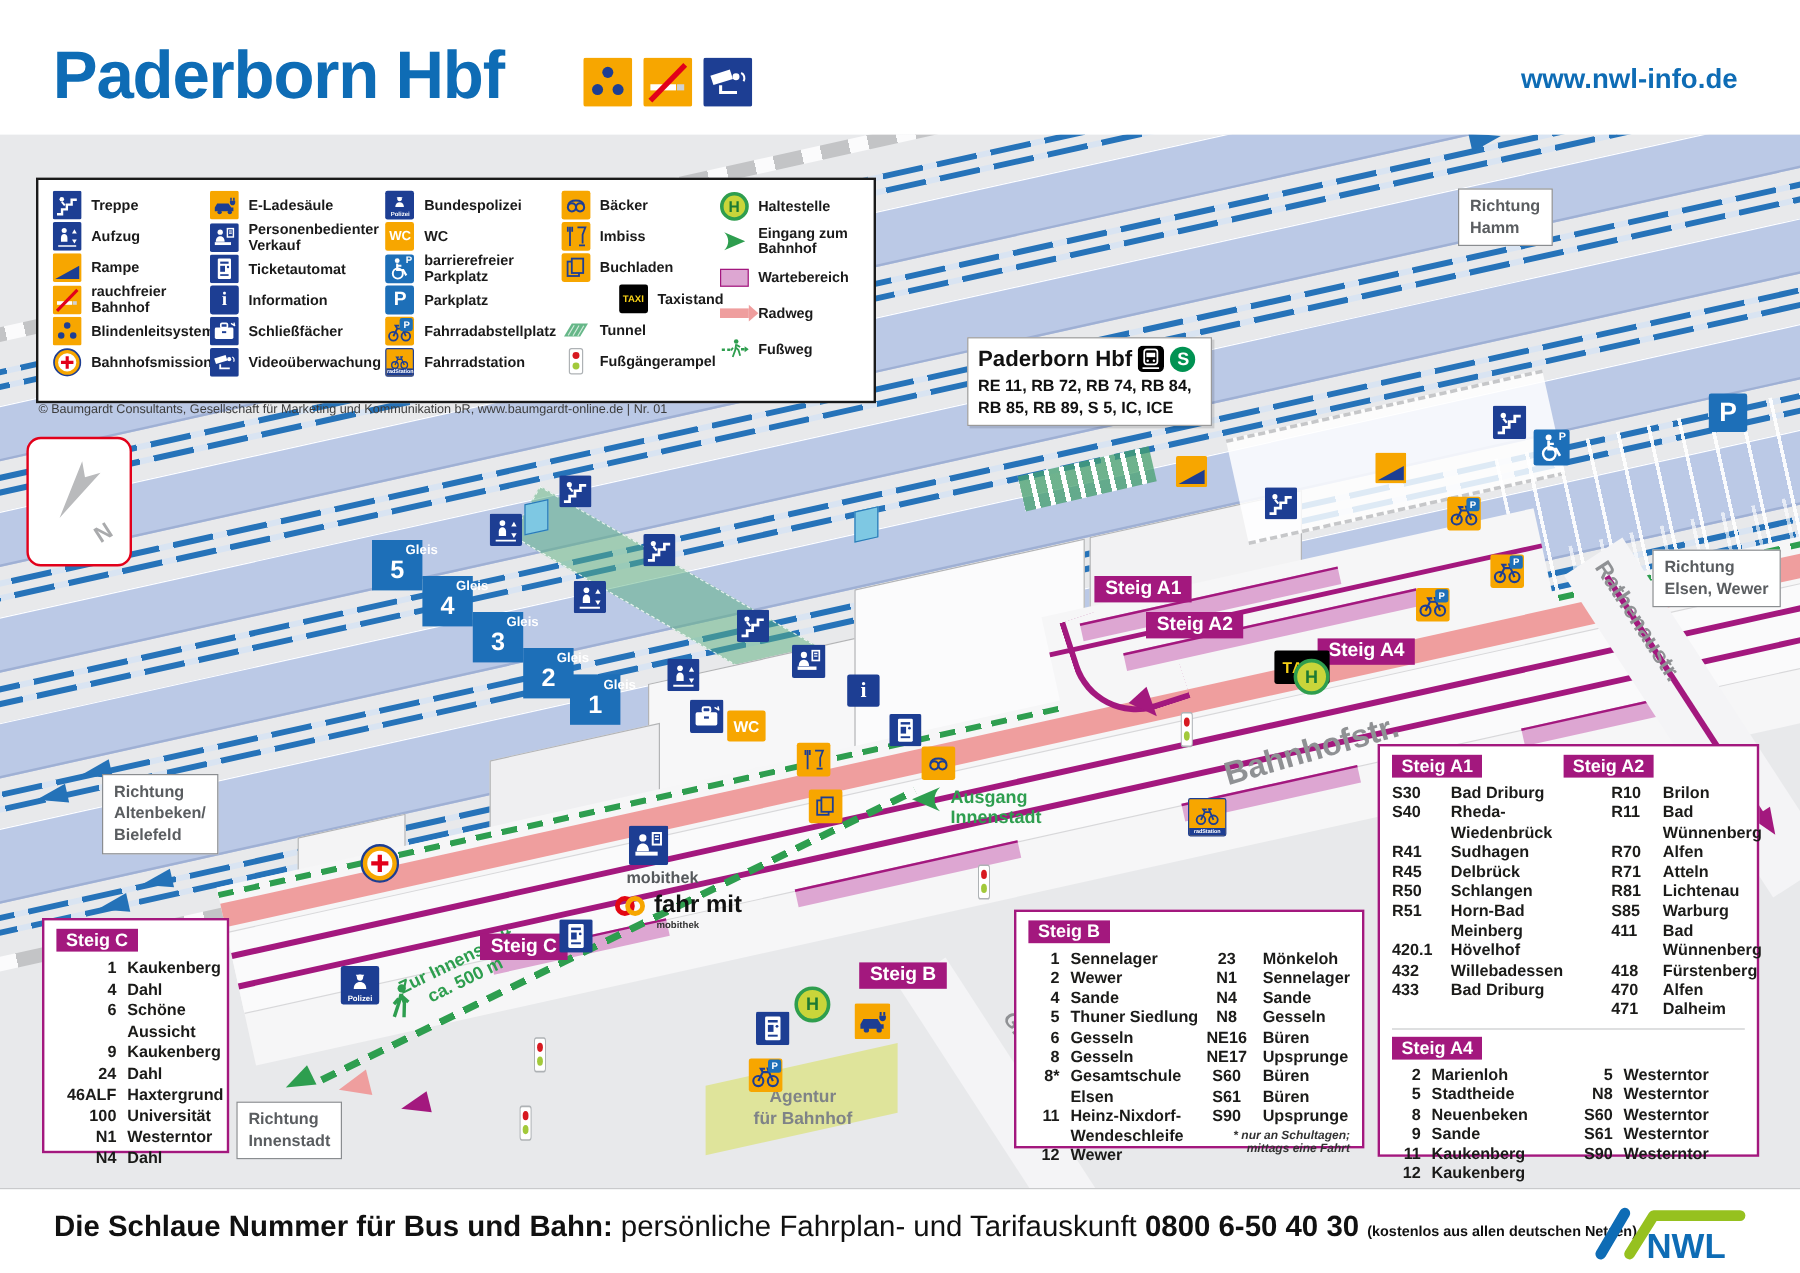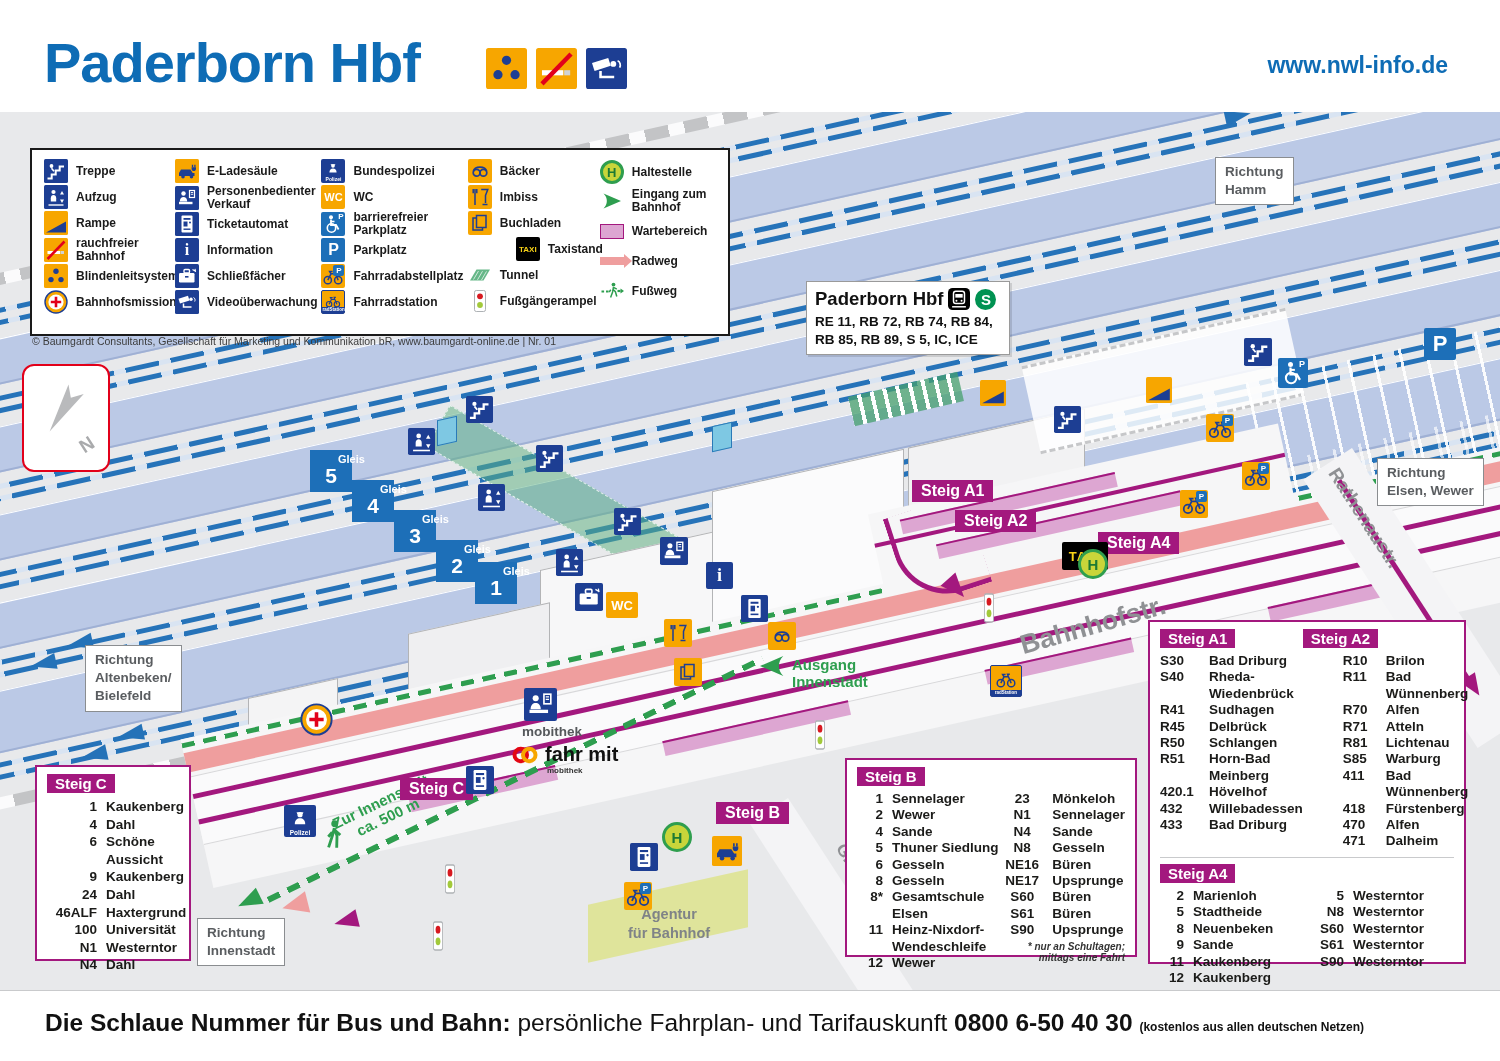--- a/index.html
+++ b/index.html
@@ -1105,15 +1105,22 @@
 
   </div>
 
   <div class="ftr">
     <div class="ftext">
       <b>Die Schlaue Nummer für Bus und Bahn:</b>
       <span>persönliche Fahrplan- und Tarifauskunft</span>
       <b>0800 6-50 40 30</b>
       <span class="fnsmall">(kostenlos aus allen deutschen Netzen)</span>
     </div>
+    <div class="nwl">
+      <svg width="132" height="54" viewBox="0 0 132 54">
+        <path d="M8 46 28 12" stroke="#0E6CB5" stroke-width="9" stroke-linecap="round" fill="none"></path>
+        <path d="M32 46 52 14H124" stroke="#96C11F" stroke-width="9" stroke-linecap="round" stroke-linejoin="round" fill="none"></path>
+        <text x="46" y="49" font-size="29" font-weight="800" fill="#0E6CB5">NWL</text>
+      </svg>
+    </div>
   </div>
 
 </div>
 
 </body></html>

